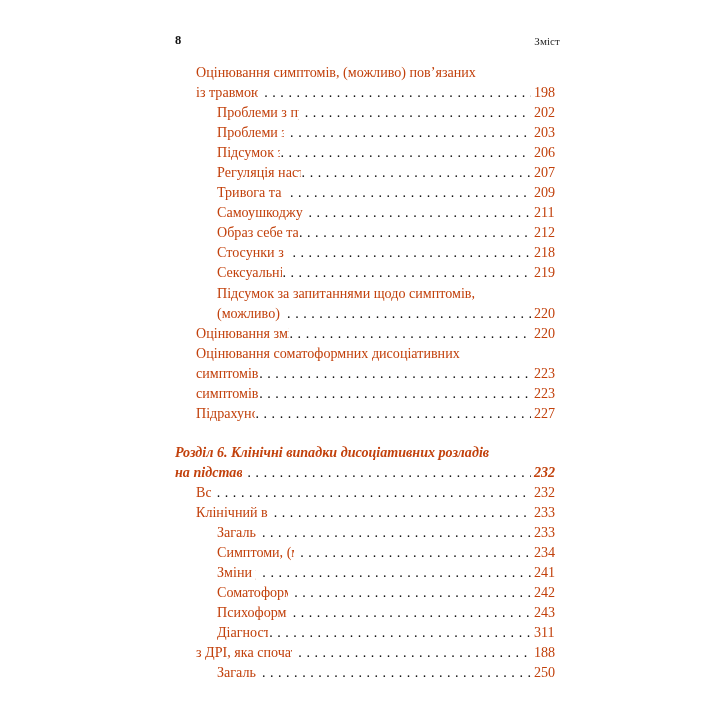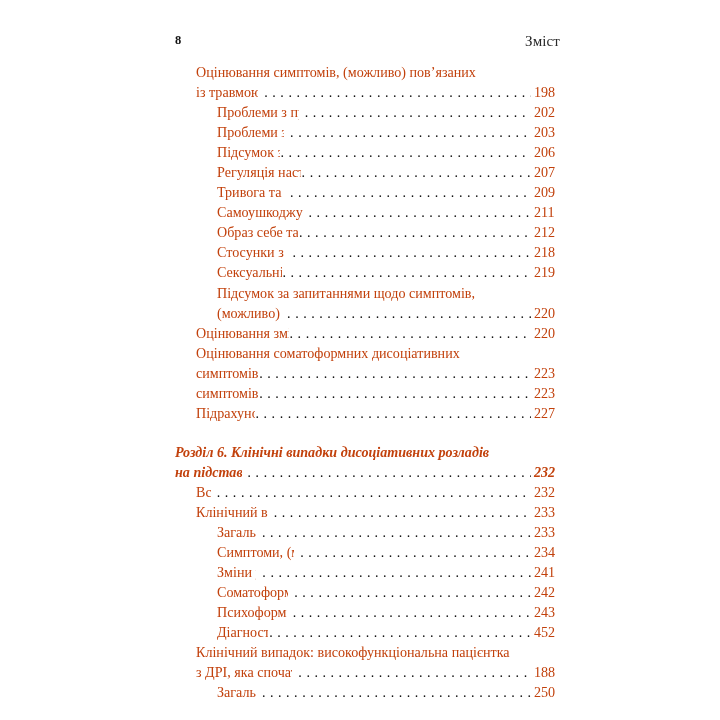--- a/index.html
+++ b/index.html
@@ -33,21 +33,21 @@
     top: 0;
     font-size: 12.5px;
     font-weight: bold;
     line-height: 16px;
     letter-spacing: 0.2px;
   }
   .head-title {
     position: absolute;
     right: 0;
     top: 1px;
-    font-size: 15px;
+    font-size: 11px;
     line-height: 16px;
     color: #2a2a2a;
     letter-spacing: 0.1px;
   }
 
   
   .toc {
     position: absolute;
     top: 62px;
     left: 175px;
@@ -283,25 +283,24 @@
         <div class="row">
           <span class="txt">Психоформні дисоціативні симптоми</span>
           <span class="leader"></span>
           <span class="pg">243</span>
         </div>
       </div>
       <div class="entry lvl-2">
         <div class="row tight">
           <span class="txt">Діагностичні міркування</span>
           <span class="leader"></span>
-          <span class="pg">452</span>
-        </div>
-      </div>
-      <div class="entry lvl-1">
-        <div class="cont">Клінічний випадок: високофункціональна пацієнтка</div>
+          <span class="pg">311</span>
+        </div>
+      </div>
+      <div class="entry lvl-1">
         <div class="row">
           <span class="txt">з ДРІ, яка спочатку виявляла картину часткового ДРІ</span>
           <span class="leader"></span>
           <span class="pg">188</span>
         </div>
       </div>
       <div class="entry lvl-2">
         <div class="row">
           <span class="txt">Загальні відомості</span>
           <span class="leader"></span>

